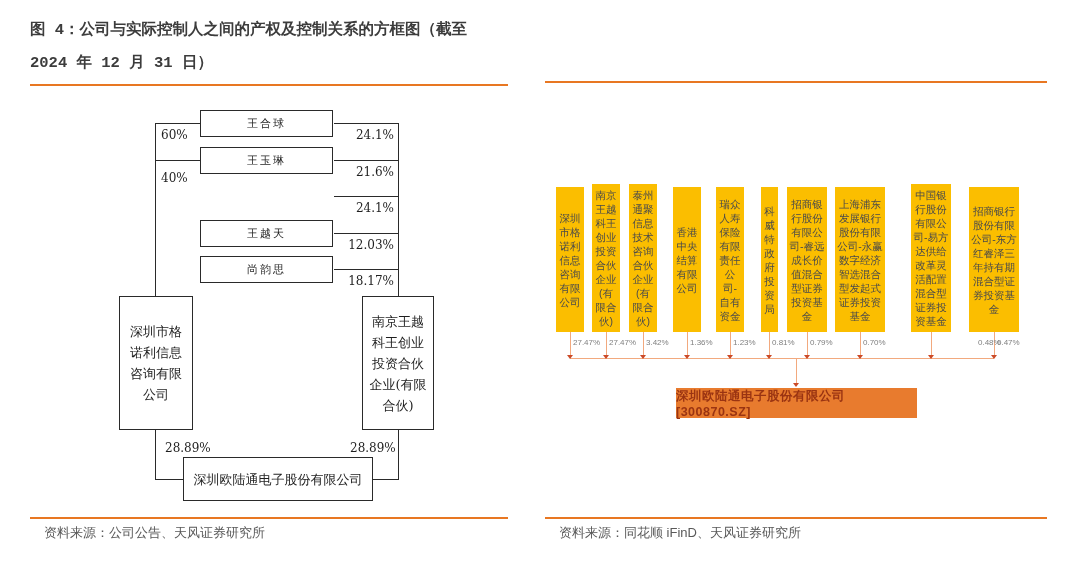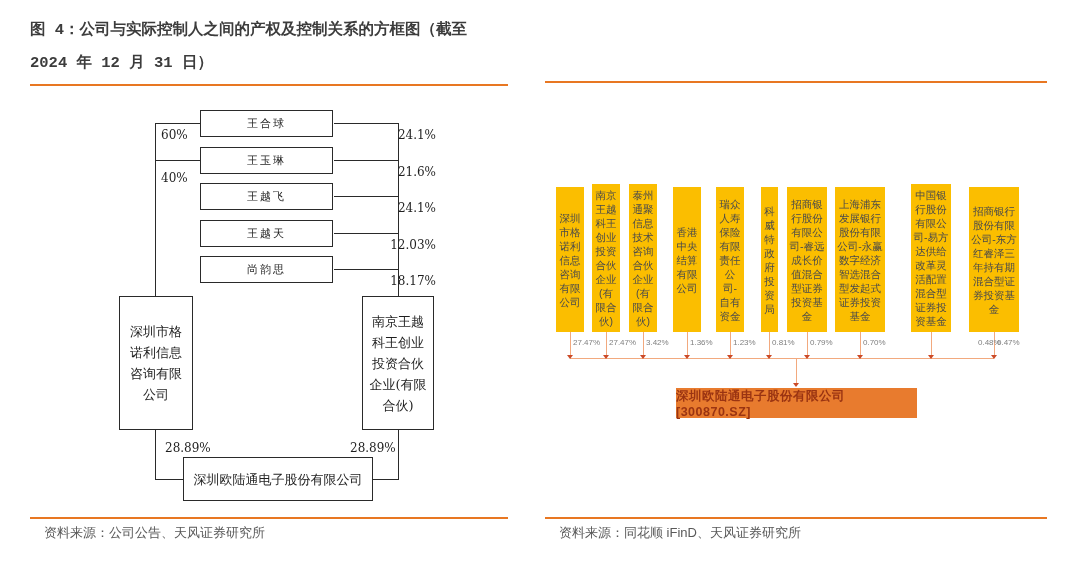--- a/index.html
+++ b/index.html
@@ -12,21 +12,21 @@
   .d4{font-family:"DejaVu Serif","Liberation Serif",serif;color:#1f1f1f;}
   .p-box{position:absolute;left:200px;width:133px;height:27px;border:1.5px solid #2a2a2a;
          box-sizing:border-box;display:flex;align-items:center;justify-content:center;
          font-size:11px;letter-spacing:2px;background:#fff;}
   .c-box{position:absolute;border:1.5px solid #2a2a2a;box-sizing:border-box;display:flex;
          align-items:center;justify-content:center;text-align:center;font-size:13px;
          line-height:21px;word-break:break-all;background:#fff;}
   .vl4{position:absolute;width:0;border-left:1.5px solid #2a2a2a;}
   .hl4{position:absolute;height:0;border-top:1.5px solid #2a2a2a;}
   .pct4{position:absolute;font-size:12px;color:#1f1f1f;}
-  .pct4r{position:absolute;font-size:12px;color:#1f1f1f;width:52px;text-align:right;margin-left:42px;}
+  .pct4r{position:absolute;font-size:12px;color:#1f1f1f;width:52px;text-align:right;}
   
   .sh-box{position:absolute;bottom:247px;min-height:145px;background:#FBBE00;color:#4a4a4a;
           font-size:10.5px;line-height:14px;text-align:center;word-break:break-all;
           display:flex;align-items:center;justify-content:center;padding:4px 2px;
           box-sizing:border-box;}
   .drop{position:absolute;top:332px;height:26px;width:0;border-left:1px solid #F2A97E;}
   .pct5{position:absolute;top:338px;font-size:8px;color:#808080;white-space:nowrap;}
   .bus{position:absolute;top:358px;height:1px;background:#F2A97E;}
   .arr{position:absolute;width:0;height:0;border-left:3px solid transparent;
        border-right:3px solid transparent;border-top:4px solid #CB4A28;}
@@ -37,21 +37,20 @@
 </head>
 <body>
 
 <div class="page">
 
   <div class="fig-title" style="left:30px;top:14px;width:472px;font-family:Liberation Mono, monospace;">图 4：公司与实际控制人之间的产权及控制关系的方框图（截至 2024 年 12 月 31 日）</div>
   <div class="rule" style="left:30px;top:84px;width:478px;"></div>
 
   <div class="p-box d4" style="top:110px;">王合球</div>
   <div class="p-box d4" style="top:147px;">王玉琳</div>
-  <div class="p-box d4" style="top:183px;">王越飞</div>
   <div class="p-box d4" style="top:220px;">王越天</div>
   <div class="p-box d4" style="top:256px;">尚韵思</div>
 
   <div class="vl4" style="left:155px;top:123px;height:173px;"></div>
   <div class="hl4" style="left:155px;top:123px;width:45px;"></div>
   <div class="hl4" style="left:155px;top:160px;width:45px;"></div>
   <div class="pct4 d4" style="left:161px;top:128px;">60%</div>
   <div class="pct4 d4" style="left:161px;top:171px;">40%</div>
 
   <div class="vl4" style="left:398px;top:123px;height:173px;"></div>

